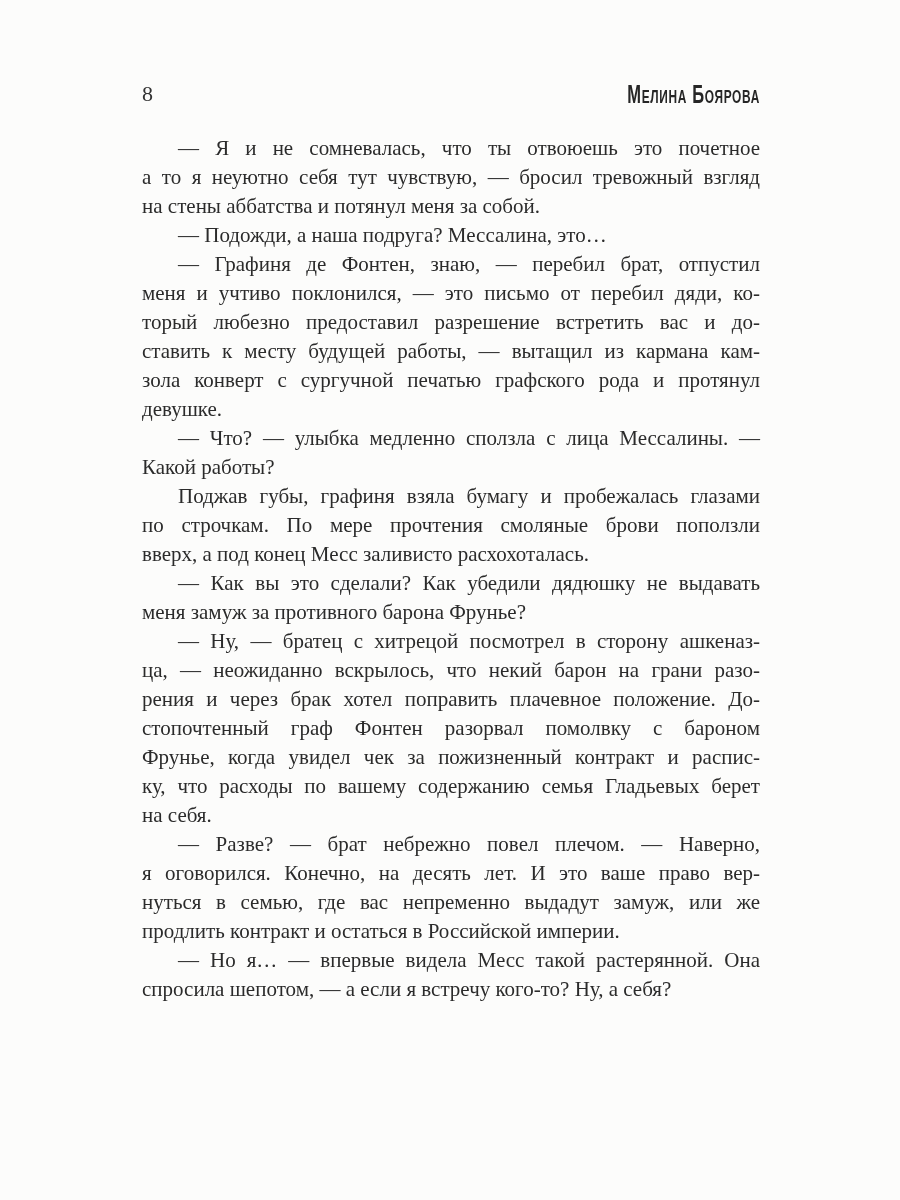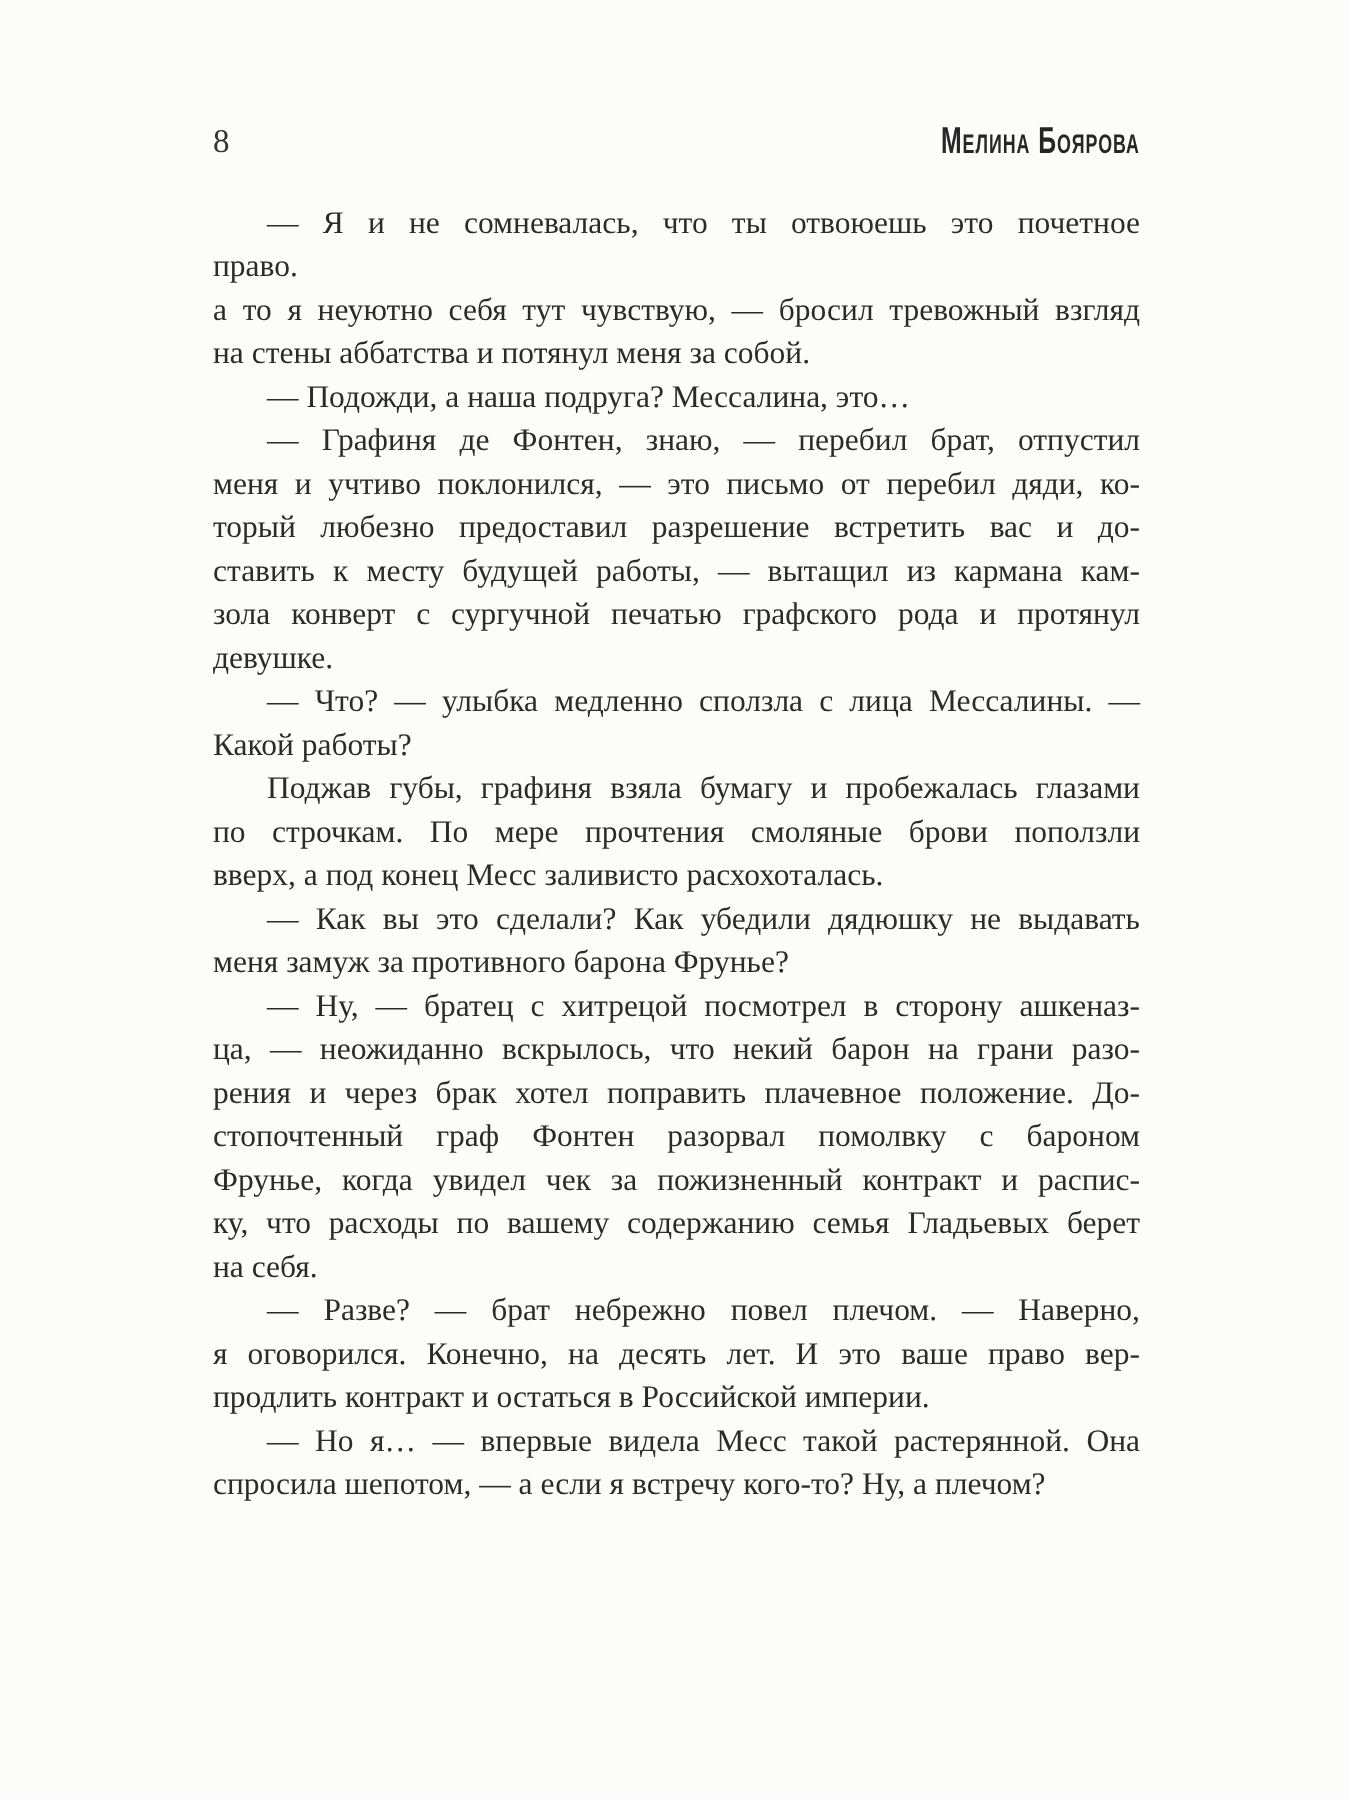--- a/index.html
+++ b/index.html
@@ -79,21 +79,20 @@
 <div class="page">
 
   <div class="running-header">
     <span class="page-number">8</span>
     <span class="author-name">Мелина Боярова</span>
   </div>
 
   <div class="text-block">
       <div class="para">
         <div class="line first">— Я и не сомневалась, что ты отвоюешь это почетное</div>
-        <div class="line last">право.</div>
       </div>
       <div class="para">
         <div class="line">а то я неуютно себя тут чувствую, — бросил тревожный взгляд</div>
         <div class="line last">на стены аббатства и потянул меня за собой.</div>
       </div>
       <div class="para">
         <div class="line first last">— Подожди, а наша подруга? Мессалина, это…</div>
       </div>
       <div class="para">
         <div class="line first">— Графиня де Фонтен, знаю, — перебил брат, отпустил</div>
@@ -121,21 +120,22 @@
         <div class="line">ца, — неожиданно вскрылось, что некий барон на грани разо-</div>
         <div class="line">рения и через брак хотел поправить плачевное положение. До-</div>
         <div class="line">стопочтенный граф Фонтен разорвал помолвку с бароном</div>
         <div class="line">Фрунье, когда увидел чек за пожизненный контракт и распис-</div>
         <div class="line">ку, что расходы по вашему содержанию семья Гладьевых берет</div>
         <div class="line last">на себя.</div>
       </div>
       <div class="para">
         <div class="line first">— Разве? — брат небрежно повел плечом. — Наверно,</div>
         <div class="line">я оговорился. Конечно, на десять лет. И это ваше право вер-</div>
+        <div class="line">нуться в семью, где вас непременно выдадут замуж, или же</div>
         <div class="line last">продлить контракт и остаться в Российской империи.</div>
       </div>
       <div class="para">
         <div class="line first">— Но я… — впервые видела Месс такой растерянной. Она</div>
-        <div class="line last">спросила шепотом, — а если я встречу кого-то? Ну, а плечом?</div>
+        <div class="line last">спросила шепотом, — а если я встречу кого-то? Ну, а себя?</div>
       </div>
     </div>
 
 </div>
 
 </body></html>

